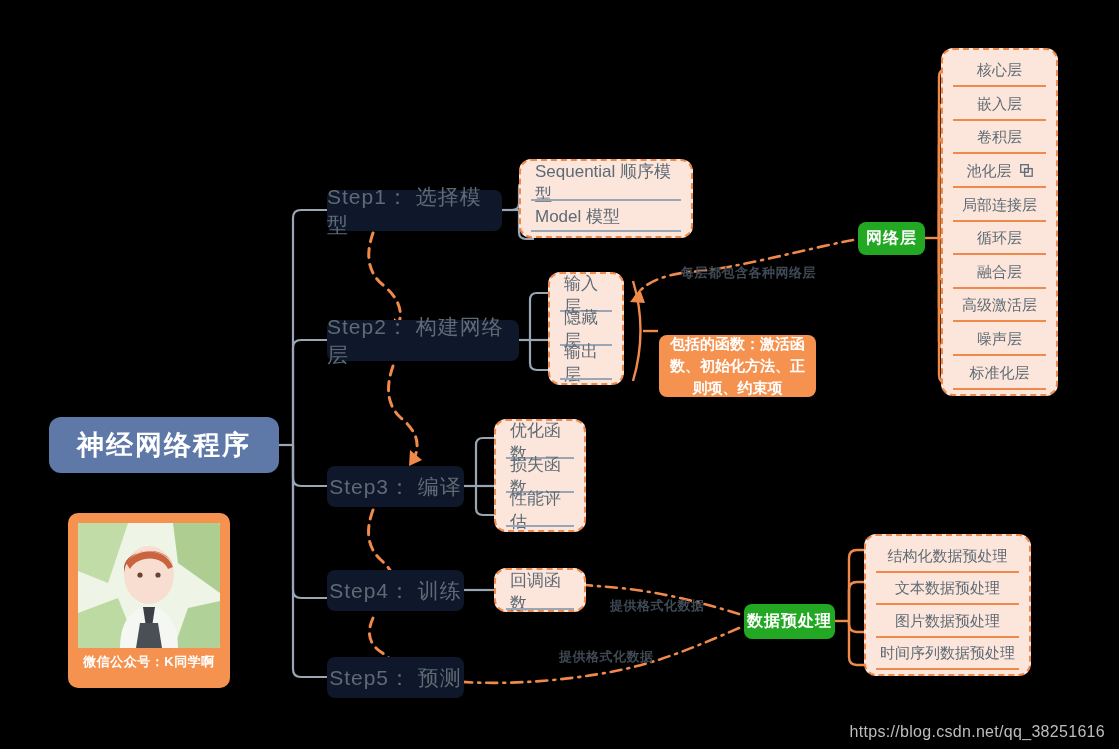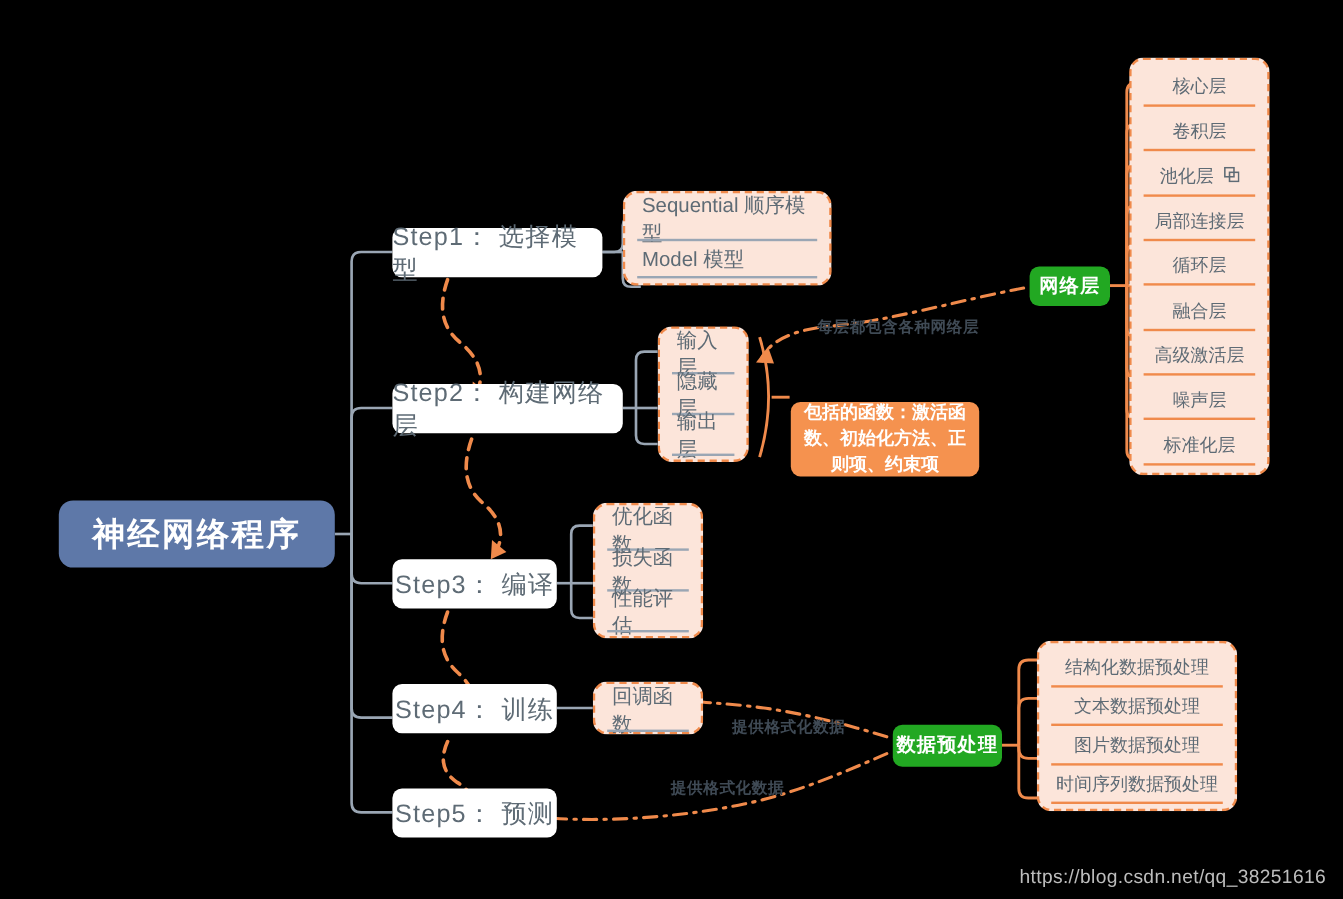--- a/index.html
+++ b/index.html
@@ -11,21 +11,21 @@
   
   .node{position:absolute;box-sizing:border-box;}
 
   .root{
     background:#5e78a8;border-radius:12px;
     display:flex;align-items:center;justify-content:center;
     color:#fff;font-size:27px;font-weight:bold;letter-spacing:2px;
   }
 
   .step{
-    background:#ffffff;border-radius:8px;
+    background:#0f172a;border-radius:8px;
     display:flex;align-items:center;justify-content:center;
     color:#5e6b75;font-size:21px;letter-spacing:1px;
   }
 
   .green{
     background:#22a822;border-radius:8px;
     display:flex;align-items:center;justify-content:center;
     color:#fff;font-size:16px;font-weight:bold;letter-spacing:1px;
   }
 
@@ -178,20 +178,40 @@
     <g fill="#f08a4b">
       <path d="M584,576 l-14,6 l12,9 z"></path>
       <path d="M400,665 l-14,6 l13,9 z"></path>
     </g>
   </svg>
 
   <div class="node root" style="left:49px;top:417px;width:230px;height:56px;">
     <span>神经网络程序</span>
   </div>
 
+  <div class="avatar-card" style="left:68px;top:513px;width:162px;height:175px;">
+    <div class="avatar-img">
+      <svg width="100%" height="100%" viewBox="0 0 142 125" preserveAspectRatio="none">
+        <rect width="142" height="125" fill="#eef5e6"></rect>
+        <path d="M0,0 L50,0 L30,60 L0,48 Z" fill="#b9d79a" opacity=".85"></path>
+        <path d="M95,0 L142,0 L142,70 L100,40 Z" fill="#9cc47b" opacity=".8"></path>
+        <path d="M0,90 L40,75 L60,125 L0,125 Z" fill="#a8cf86" opacity=".7"></path>
+        <path d="M110,85 L142,78 L142,125 L96,125 Z" fill="#8fbd6e" opacity=".65"></path>
+        <ellipse cx="71" cy="52" rx="25" ry="29" fill="#f7ded0"></ellipse>
+        <path d="M46,46 C46,22 96,22 96,48 C96,36 86,28 71,28 C56,28 47,36 46,52 Z" fill="#b4553a"></path>
+        <path d="M48,40 C58,24 88,24 95,44 L90,46 C84,32 60,32 52,46 Z" fill="#c9643f"></path>
+        <path d="M42,125 C42,96 56,84 71,84 C86,84 100,96 100,125 Z" fill="#f4f7f2"></path>
+        <path d="M65,84 L77,84 L74,104 L68,104 Z" fill="#3c4046"></path>
+        <path d="M62,100 L80,100 L84,125 L58,125 Z" fill="#4a4f56"></path>
+        <circle cx="62" cy="52" r="2.6" fill="#6b4230"></circle>
+        <circle cx="80" cy="52" r="2.6" fill="#6b4230"></circle>
+      </svg>
+    </div>
+    <div class="avatar-cap">微信公众号：K同学啊</div>
+  </div>
 
   <div class="node step" style="left:327px;top:190px;width:175px;height:41px;">
     <span>Step1： 选择模型</span>
   </div>
   <div class="node step" style="left:327px;top:320px;width:192px;height:41px;">
     <span>Step2： 构建网络层</span>
   </div>
   <div class="node step" style="left:327px;top:466px;width:137px;height:41px;">
     <span>Step3： 编译</span>
   </div>
@@ -245,20 +265,23 @@
     <span>包括的函数：激活函数、初始化方法、正则项、约束项</span>
   </div>
 
   <div class="node green" style="left:858px;top:222px;width:67px;height:33px;">
     <span>网络层</span>
   </div>
 
   <div class="node card orangeline" style="left:941px;top:48px;width:117px;height:348px;">
     <div class="row" style="height:33px;justify-content:center;text-align:center;">
       <span class="rowtext">核心层</span>
+    </div>
+    <div class="row" style="height:33px;justify-content:center;">
+      <span class="rowtext">嵌入层</span>
     </div>
     <div class="row" style="height:33px;justify-content:center;">
       <span class="rowtext">卷积层</span>
     </div>
     <div class="row" style="height:33px;justify-content:center;">
       <span class="rowtext">池化层</span>
       <span class="pool-icon">
         <svg width="13" height="13" viewBox="0 0 13 13">
           <rect x="0.7" y="0.7" width="7.6" height="7.6" fill="none" stroke="#5e6b75" stroke-width="1.3"></rect>
           <rect x="4.6" y="4.6" width="7.6" height="7.6" fill="none" stroke="#5e6b75" stroke-width="1.3"></rect>

